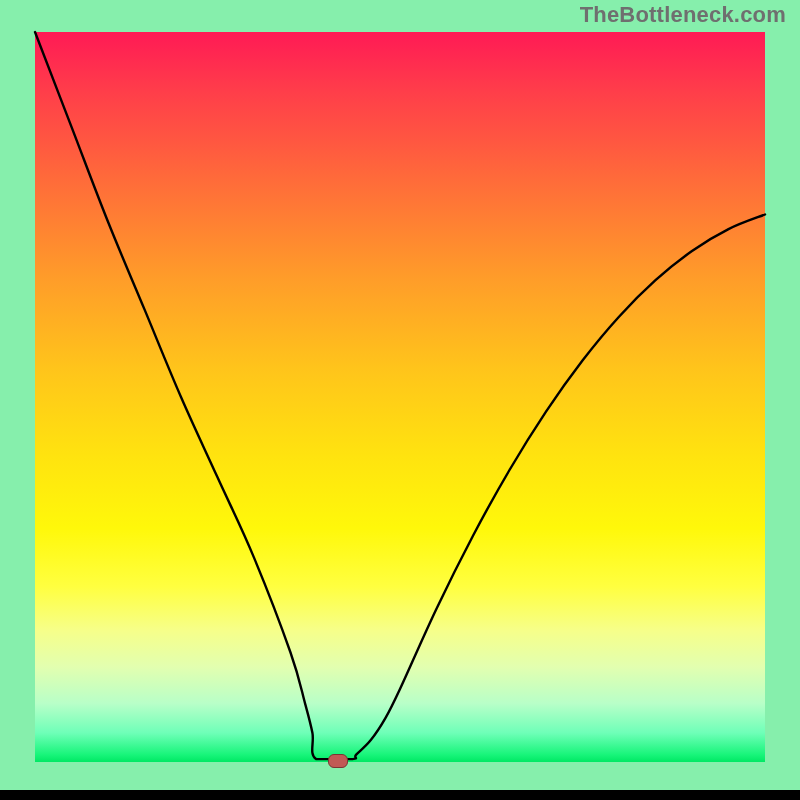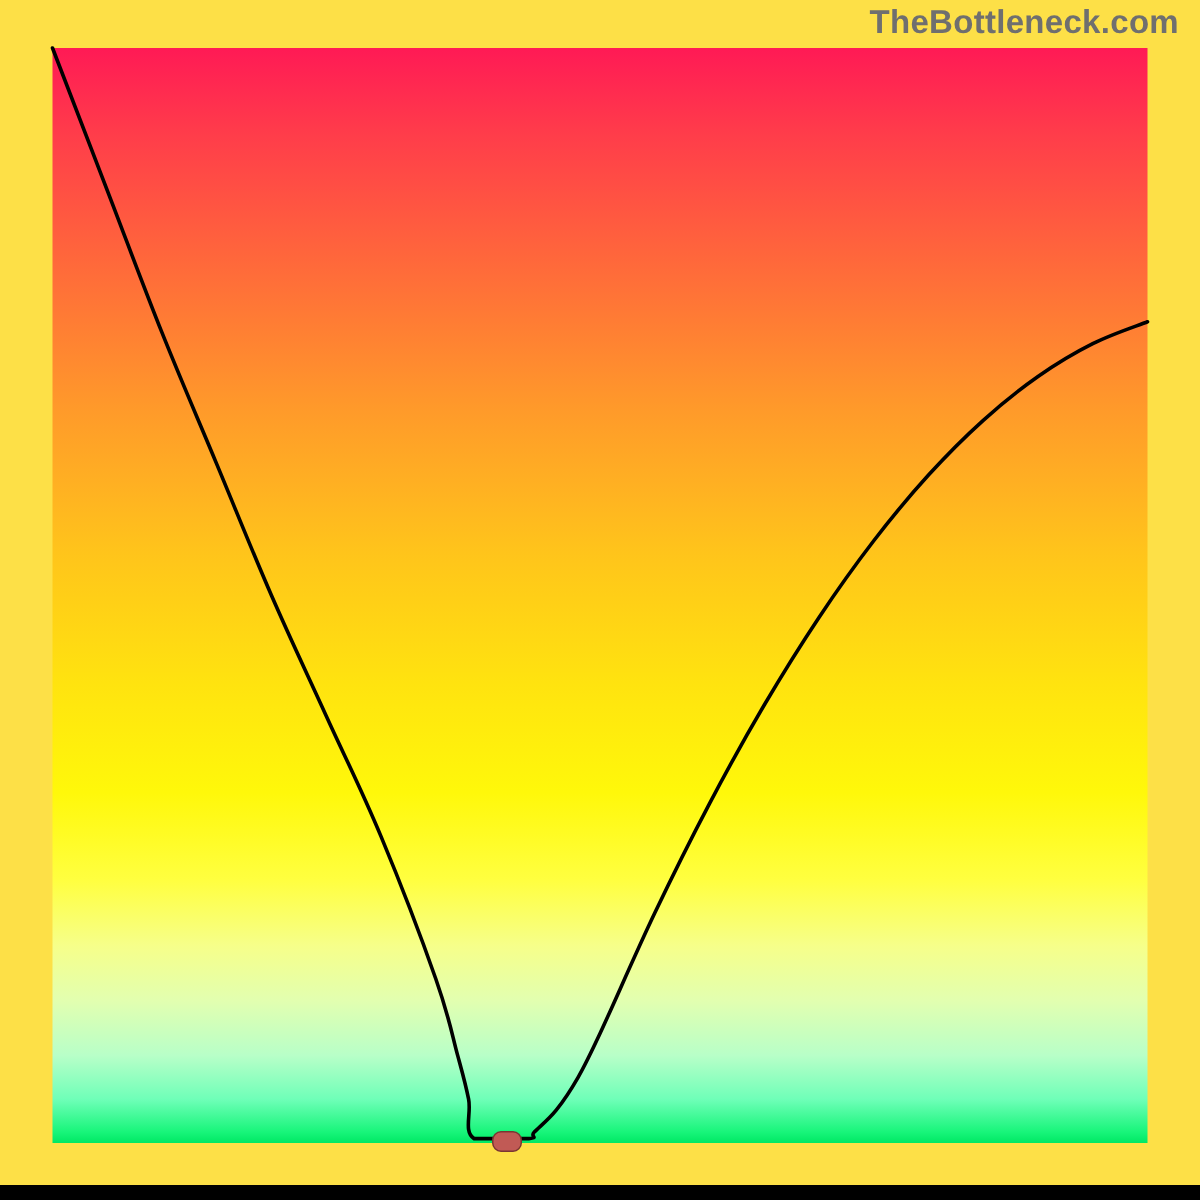--- a/index.html
+++ b/index.html
@@ -8,21 +8,21 @@
     width: 800px;
     height: 800px;
     overflow: hidden;
     background: #000;
     font-family: Arial, Helvetica, sans-serif;
   }
   .frame {
     position: relative;
     width: 800px;
     height: 790px;
-    background: #fde047;
+    background: #86efac;
   }
   .watermark {
     position: absolute;
     top: 2px;
     right: 14px;
     color: #6f6f6f;
     font-size: 22px;
     font-weight: 600;
     letter-spacing: 0.2px;
     z-index: 20;

